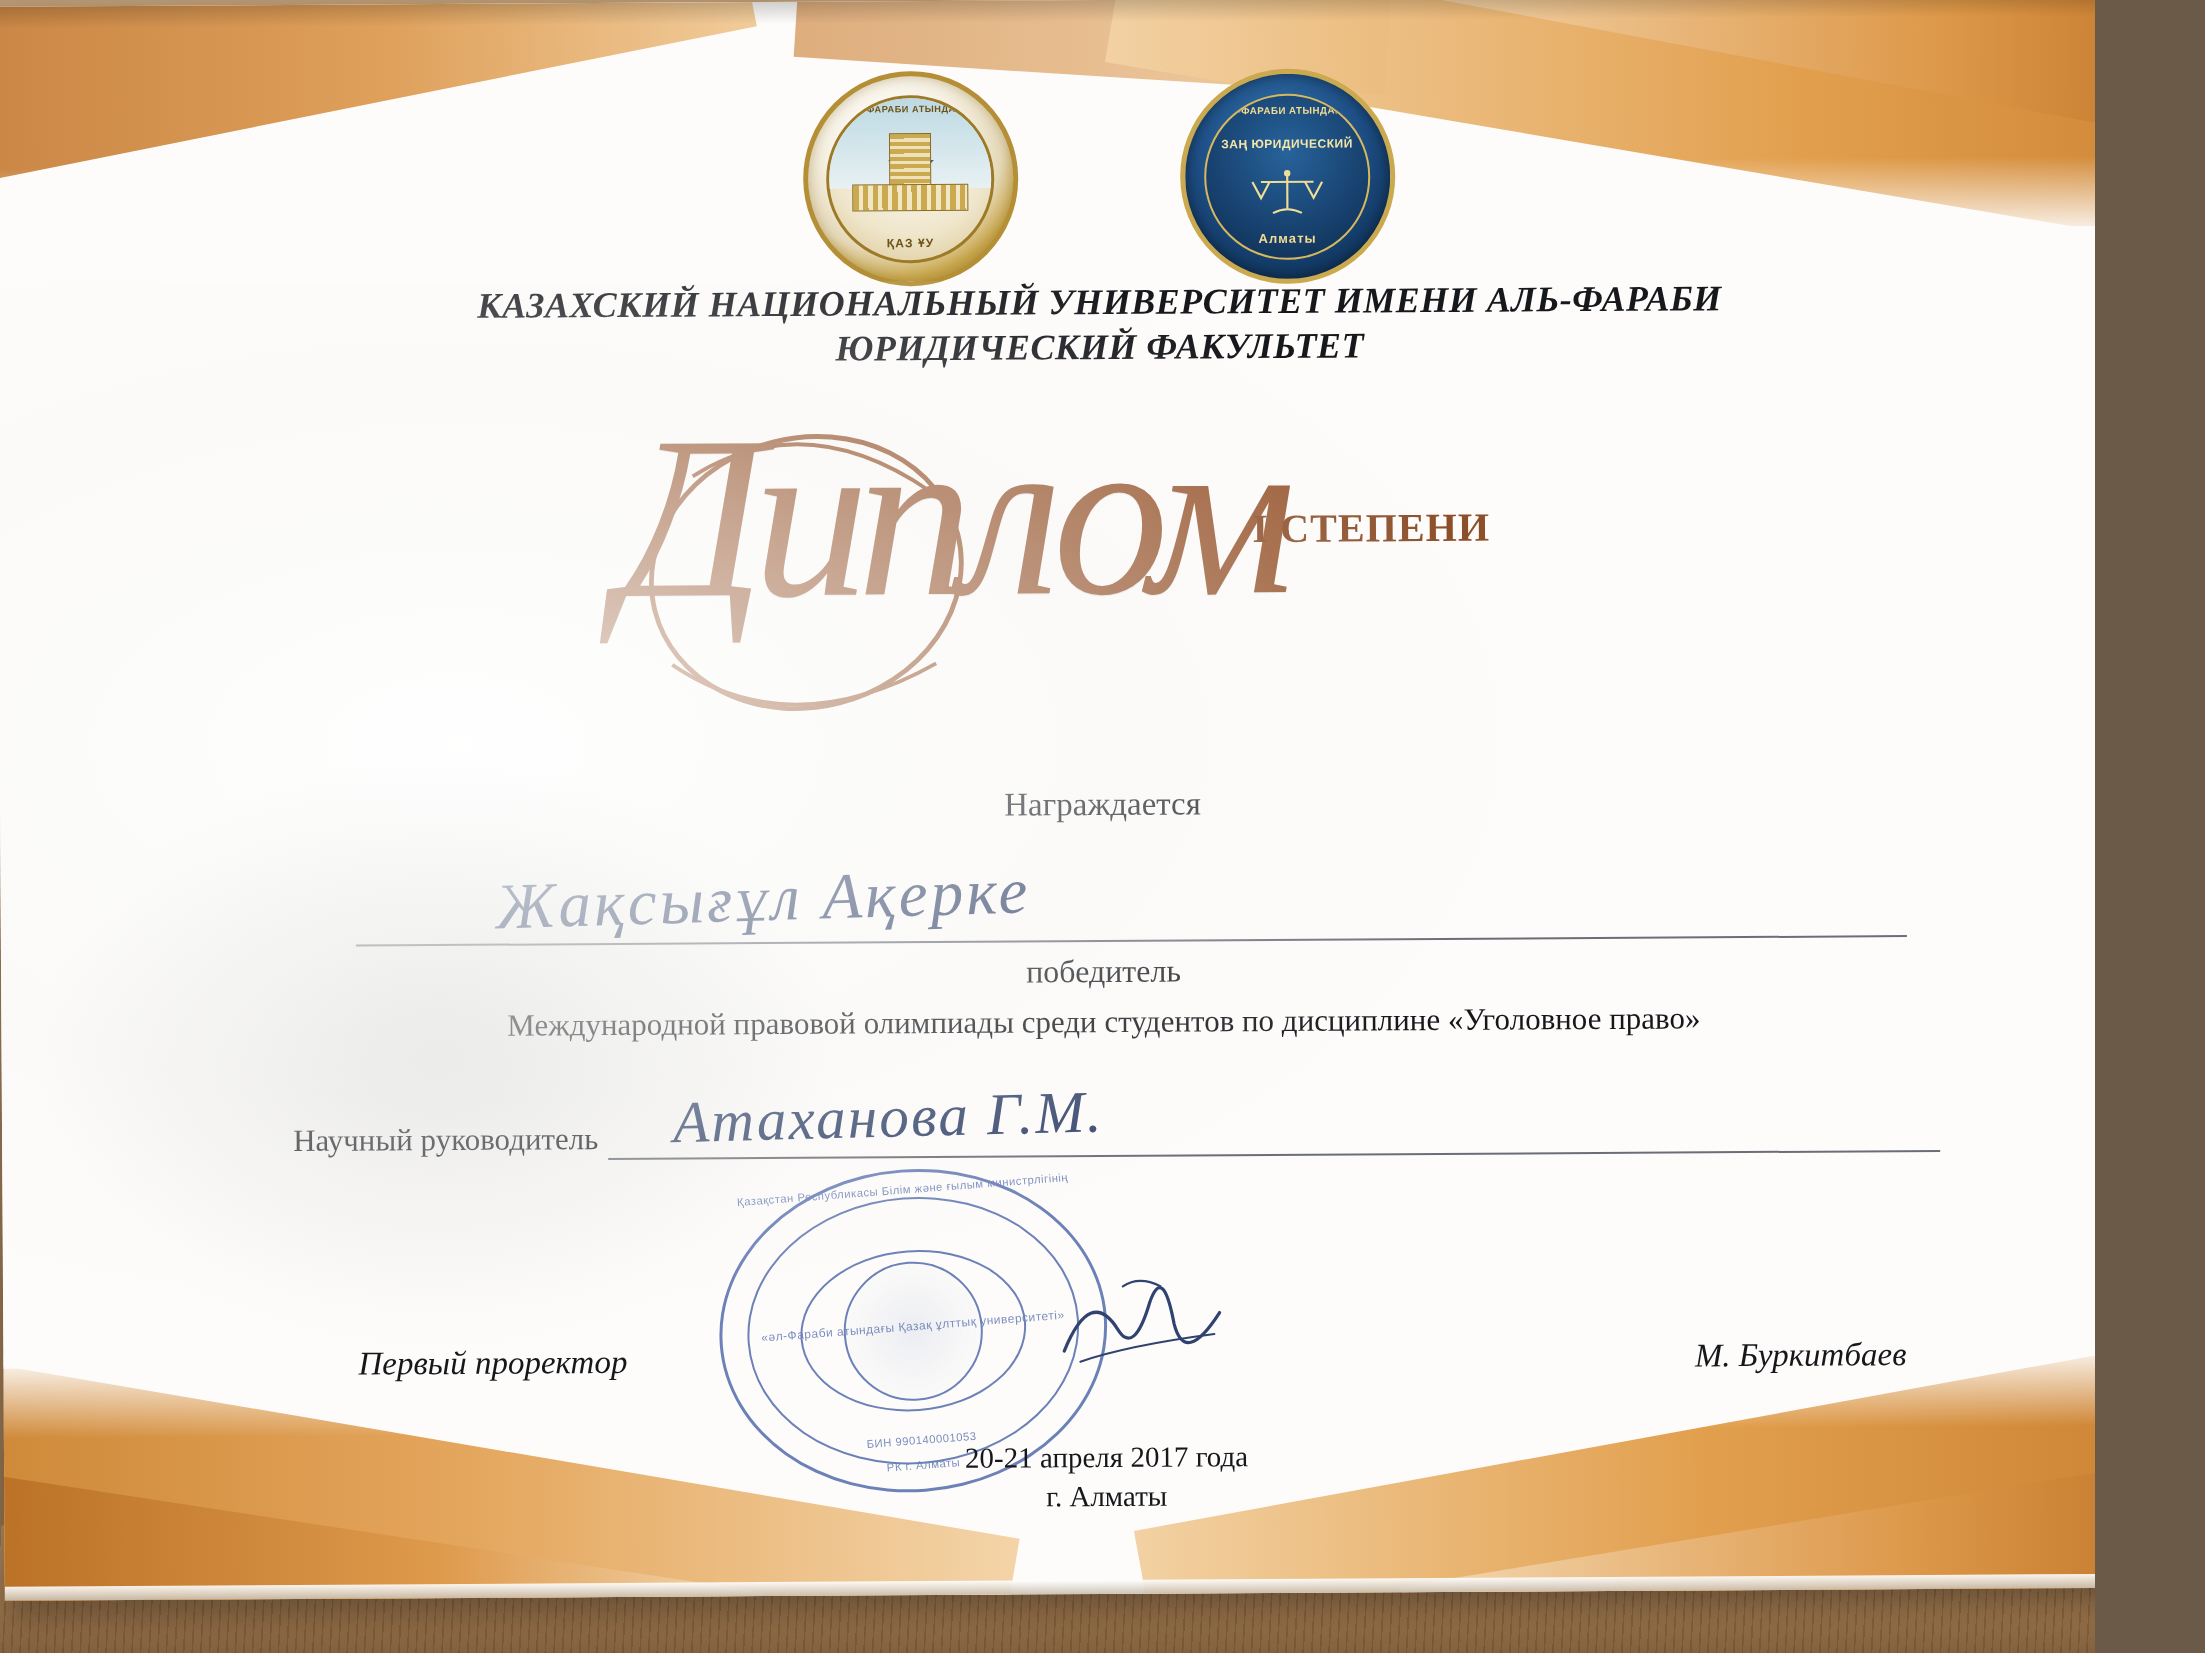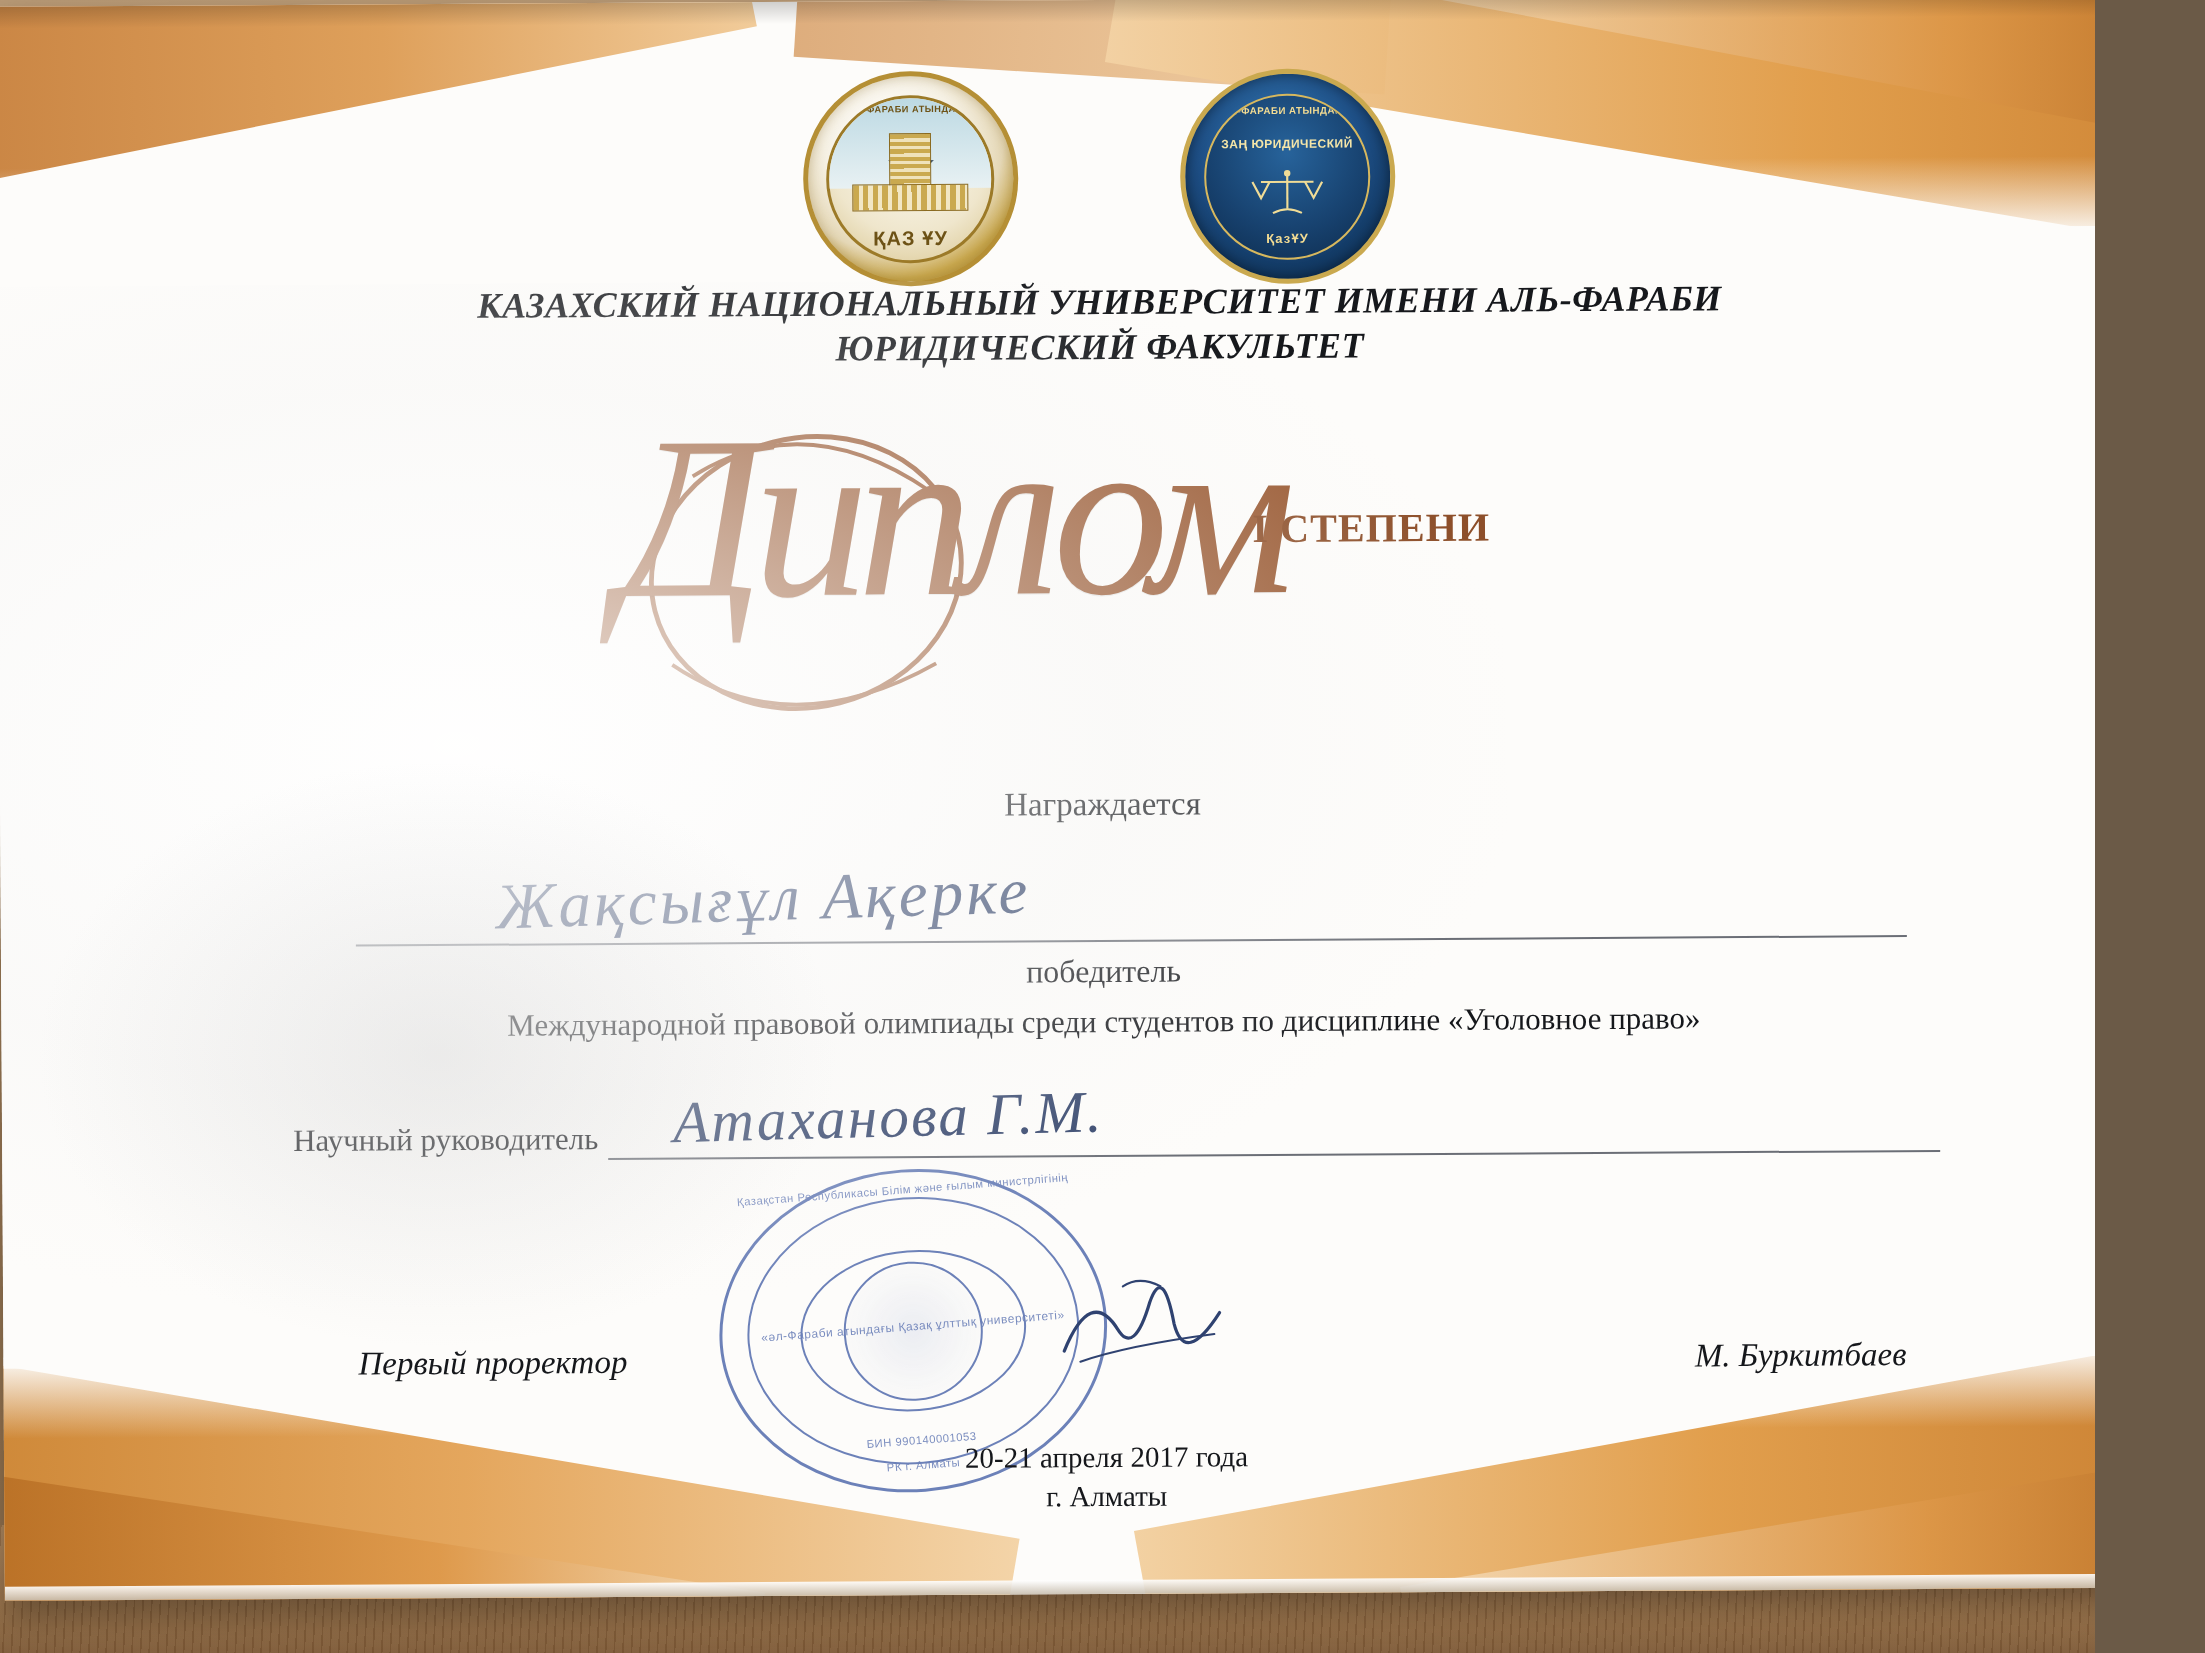--- a/index.html
+++ b/index.html
@@ -203,21 +203,21 @@
   .kaznu-base {
     position:absolute; left: 14%; right: 14%; bottom: 30%;
     height: 25px;
     background: repeating-linear-gradient(90deg,#caa94f 0 5.4px,#f2e7c4 5.4px 9.7px);
     border: 1.6px solid #8a6a20;
   }
   .kaznu-ribbon {
     position:absolute; left:0; right:0; bottom:6%;
     text-align:center;
     font-family: "Liberation Sans", sans-serif;
-    font-size: 20px; letter-spacing: 1.1px;
+    font-size: 12px; letter-spacing: 1.1px;
     color: #6d5216; font-weight: 700;
   }
   .kaznu-toptext {
     position:absolute; left:0; right:0; top:4%;
     text-align:center;
     font-family: "Liberation Sans", sans-serif;
     font-size: 9.2px; letter-spacing: 0.5px;
     color: #6d5216; font-weight: 700;
   }
 
@@ -538,21 +538,21 @@
                 <g stroke="#f0dc96" stroke-width="4" fill="none">
                   <line x1="75" y1="12" x2="75" y2="78"></line>
                   <line x1="26" y1="28" x2="124" y2="28"></line>
                   <path d="M10 28 L26 58 L42 28"></path>
                   <path d="M108 28 L124 58 L140 28"></path>
                   <path d="M48 86 Q75 72 102 86"></path>
                 </g>
                 <circle cx="75" cy="12" r="6" fill="#f0dc96"></circle>
               </svg>
             </div>
-            <div class="law-bottom">ҚазҰУ</div>
+            <div class="law-bottom">Алматы</div>
           </div>
         </div>
       </div>
 
       <div class="univ-name">
         <span>КАЗАХСКИЙ НАЦИОНАЛЬНЫЙ УНИВЕРСИТЕТ ИМЕНИ АЛЬ-ФАРАБИ</span>
         <span class="line2">ЮРИДИЧЕСКИЙ ФАКУЛЬТЕТ</span>
       </div>
 
       <div class="diploma-wrap">

